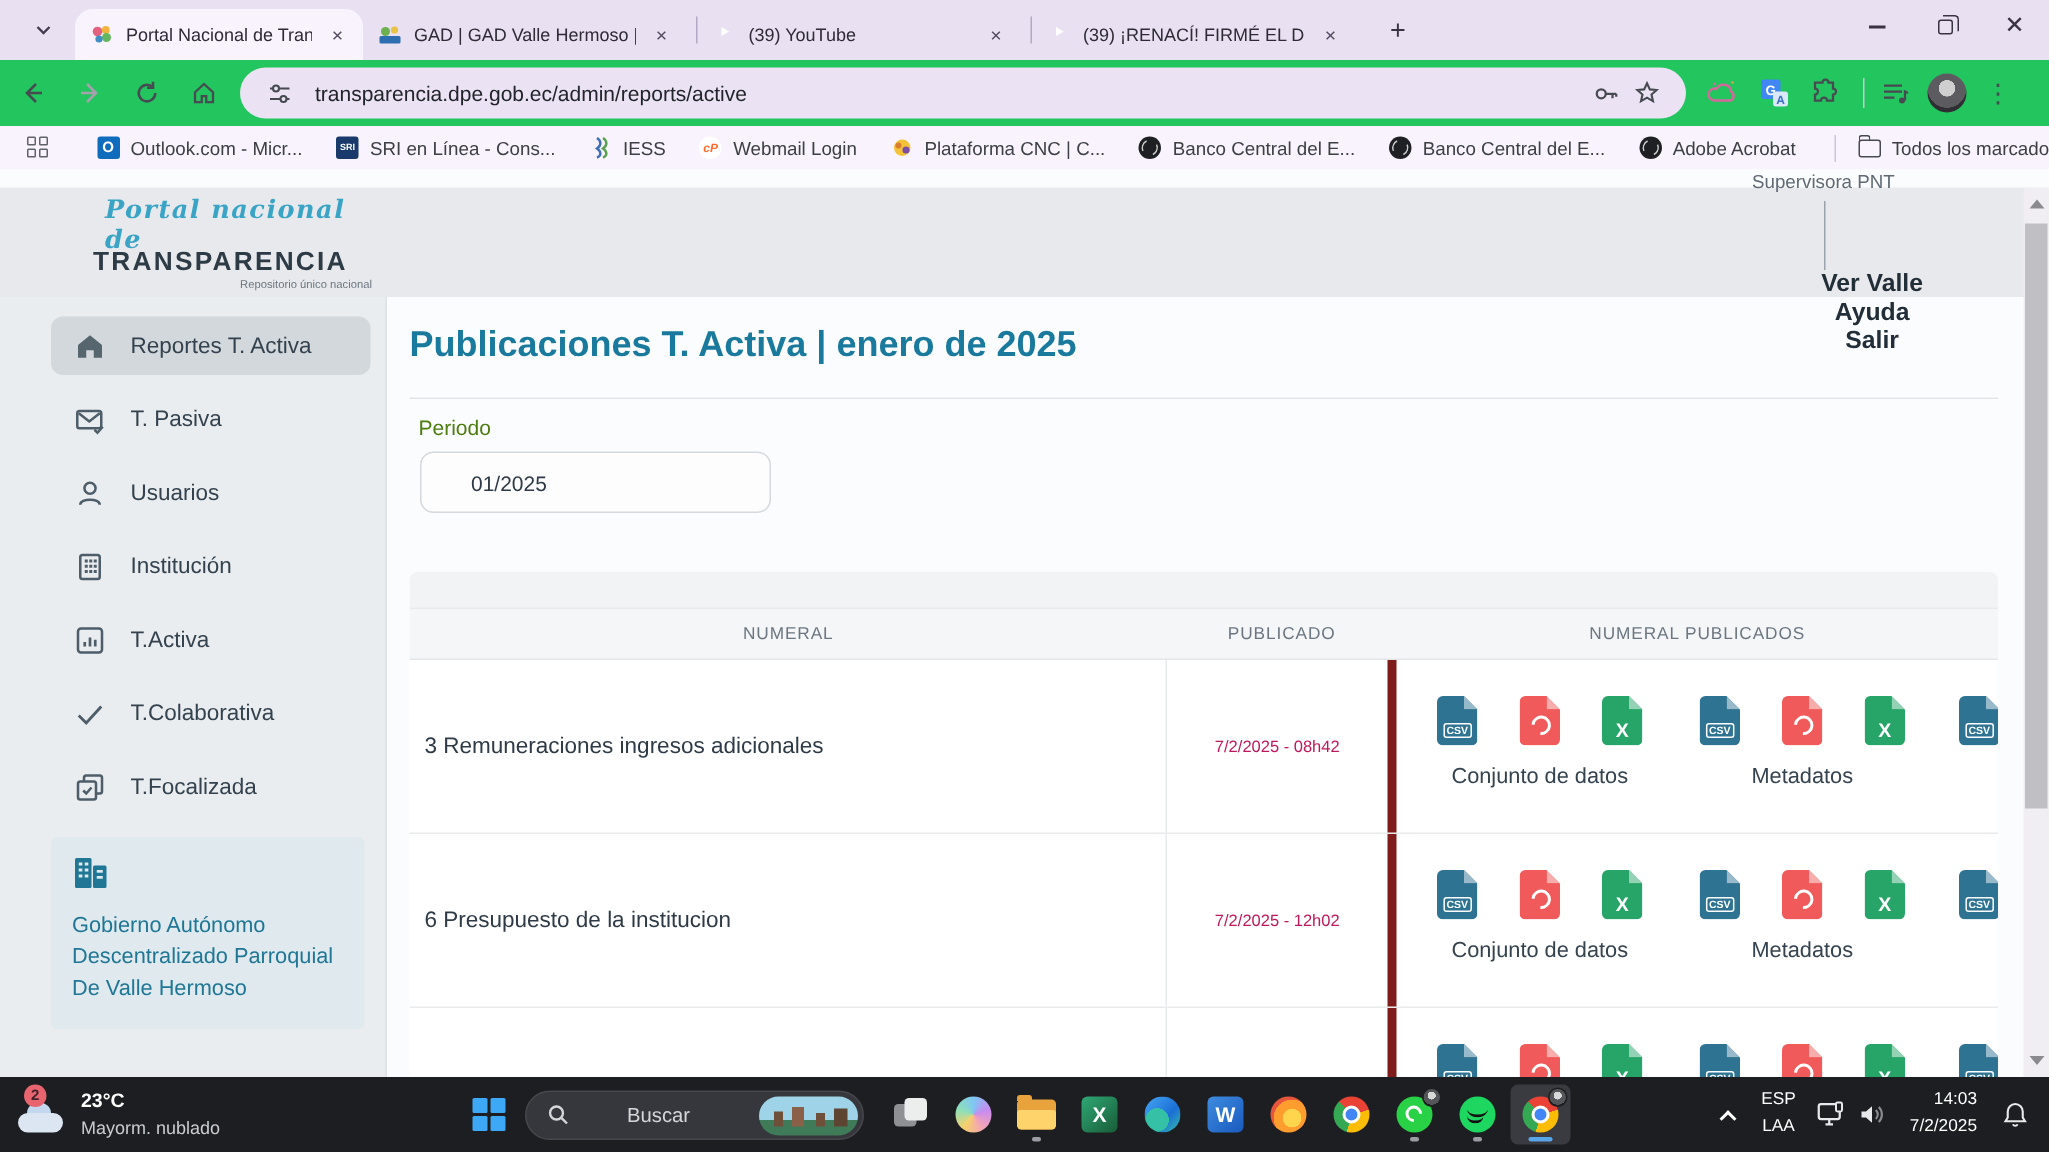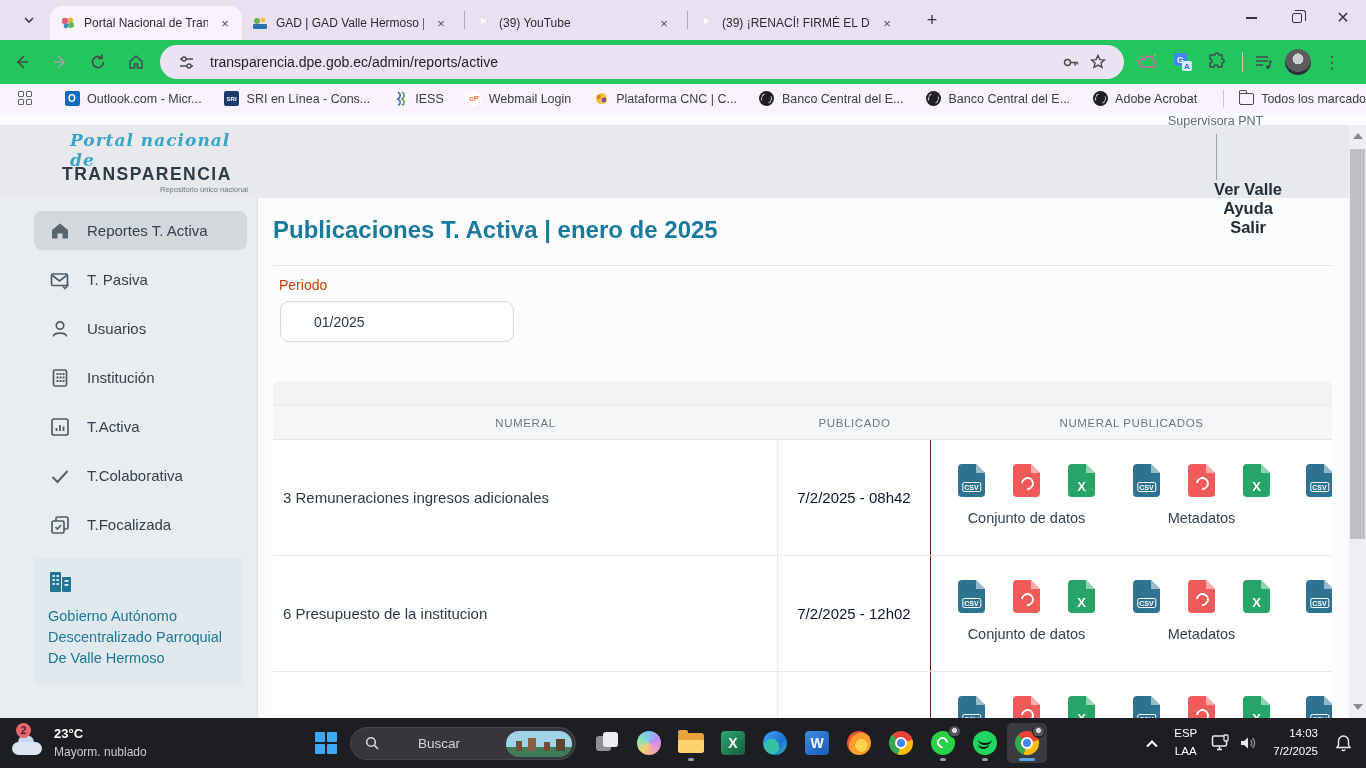--- a/index.html
+++ b/index.html
@@ -66,31 +66,31 @@
   .side-item { display:flex; align-items:center; height:39px; margin:0 10px 10px 10px; border-radius:8px; padding-left:15px; color:#33424e; font-size:15px; }
   .side-item.active { background:#d3d8dc; }
   .side-item .sic { width:22px; height:22px; margin-right:16px; flex:none; color:#4d5d69; }
   .inst-card { margin:14px 14px 0 10px; background:#dfe9ee; border-radius:4px; padding:12px 14px 16px 14px; }
   .inst-card .iic { color:#1f7795; margin-bottom:8px; }
   .inst-name { color:#1f7795; font-size:14.5px; line-height:1.45; width:185px; }
 
   .content { position:absolute; left:259px; top:85px; width:1074px; height:520px; }
   .page-title { position:absolute; left:14px; top:18px; font-size:24px; font-weight:bold; color:#1a7a9d; }
   .content-divider { position:absolute; left:14px; top:67px; width:1059px; height:1px; background:#e3e6e9; }
-  .period-label { position:absolute; left:20px; top:79px; font-size:14px; color:#c2410c; }
+  .period-label { position:absolute; left:20px; top:79px; font-size:14px; color:#4d7c0f; }
   .period-input { position:absolute; left:21px; top:103px; width:234px; height:41px; border:1px solid #d4d9dd; border-radius:9px; background:#fdfdfe; font-size:14px; color:#2e3a45; padding-left:33px; display:flex; align-items:center; }
   .table-wrap { position:absolute; left:14px; top:183px; width:1059px; height:337px; overflow:hidden; }
   .table-topband { height:24px; background:#f2f3f5; border-radius:6px 6px 0 0; }
   .thead { display:flex; height:35px; background:#f5f6f8; border-top:1px solid #e8eaec; border-bottom:1px solid #e3e6e9; align-items:center; font-size:11.5px; color:#6b7680; letter-spacing:0.6px; }
   .th { text-align:center; }
   .col1 { width:505px; } .col2 { width:153px; } .col3 { width:401px; }
   .trow { display:flex; height:116px; border-bottom:1px solid #e8eaec; background:#fff; }
   .td { display:flex; align-items:center; }
   .td1 { width:505px; padding-left:10px; font-size:15px; color:#2e3a45; border-right:1px solid #e8eaec; }
-  .td2 { width:153px; justify-content:center; font-size:15px; color:#0f172a; border-right:1px solid #7f1d1d; }
+  .td2 { width:153px; justify-content:center; font-size:11px; color:#be185d; border-right:6px solid #7f1d1d; }
   .td3 { width:401px; position:relative; padding-left:27px; align-items:flex-start; padding-top:24px; }
   .fgroup { display:inline-block; text-align:center; margin-right:38px; vertical-align:top; }
   .ficons { display:flex; gap:28px; justify-content:center; }
   .glabel { margin-top:13px; font-size:14.5px; color:#35434f; }
   .ficon { width:27px; height:33px; border-radius:4px; position:relative;
            clip-path:polygon(0 0, calc(100% - 9px) 0, 100% 9px, 100% 100%, 0 100%); }
   .ficon::before { content:""; position:absolute; top:0; right:0; width:9px; height:9px; background:rgba(255,255,255,0.5); clip-path:polygon(0 0, 100% 100%, 0 100%); }
   .ficon.csv { background:#2e7392; }
   .ficon.pdf { background:#f05a5a; }
   .ficon.xls { background:#27a468; }

